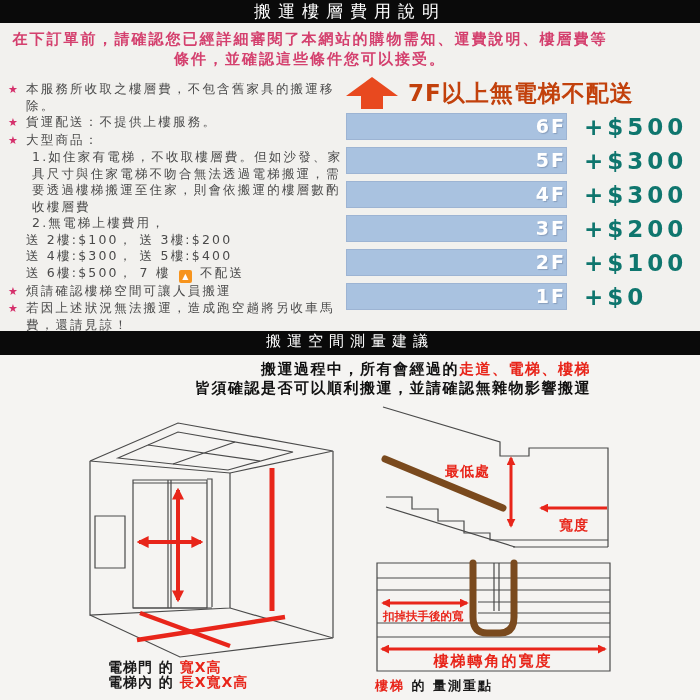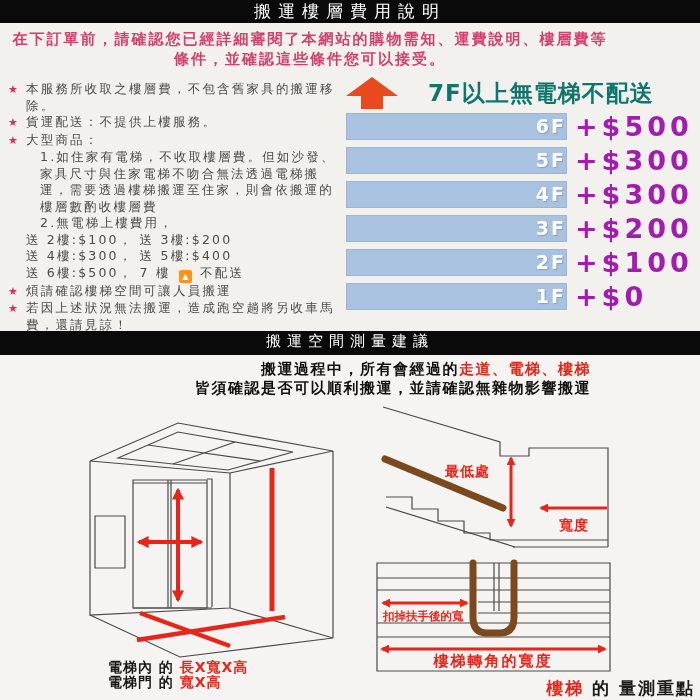--- a/index.html
+++ b/index.html
@@ -11,54 +11,54 @@
   #bar1{top:0;height:23px;line-height:23px;font-size:17px;letter-spacing:7px;}
   #bar2{top:331px;height:24px;line-height:20px;font-size:15px;letter-spacing:6px;}
 
   .intro{position:absolute;top:29px;left:0;width:620px;text-align:center;
          color:#d4406e;font-weight:bold;font-size:15px;letter-spacing:2px;line-height:20px;}
 
   .notes{position:absolute;left:8px;top:81px;width:340px;color:#4a4a4a;
          font-size:12.5px;letter-spacing:2.2px;line-height:16.5px;}
   .note-item{display:flex;}
   .star{color:#d5306b;font-size:11px;width:18px;flex:none;padding-top:1px;}
-  .note-sub{margin-left:32px;}
+  .note-sub{margin-left:24px;}
   .fee-line{margin-left:18px;}
   .mini-icon{display:inline-block;width:13px;height:13px;background:#f7941d;color:#ffffff;
              font-size:8px;line-height:13px;text-align:center;vertical-align:-2px;
              border-radius:2px;letter-spacing:0;margin:0 2px;}
 
   .arrow-wrap{position:absolute;left:346px;top:77px;display:flex;align-items:center;}
   .block-arrow{width:52px;}
   .block-arrow .tri{width:0;height:0;border-left:26px solid transparent;
                     border-right:26px solid transparent;border-bottom:19px solid #e8491f;}
   .block-arrow .stem{width:22px;height:13px;background:#e8491f;margin:0 auto;}
-  .notice{margin-left:30px;color:#0f766e;font-weight:bold;font-size:23px;letter-spacing:1px;}
+  .notice{margin-left:10px;color:#c2410c;font-weight:bold;font-size:23px;letter-spacing:1px;}
 
   .floor-table{position:absolute;left:346px;top:113px;}
   .floor-row{display:flex;align-items:center;height:27px;margin-bottom:7px;}
   .floor-box{width:219px;height:25px;background:#a9c2e0;border:1px solid #9db4d3;
              color:#ffffff;font-weight:bold;font-size:19px;letter-spacing:2px;
              text-align:right;line-height:25px;text-shadow:1px 1px 1px rgba(110,130,160,.55);}
-  .floor-fee{margin-left:8px;color:#a21caf;font-weight:bold;font-size:27px;letter-spacing:4px;}
+  .floor-fee{margin-left:17px;color:#0f766e;font-weight:bold;font-size:23px;letter-spacing:4px;}
 
   #section2{position:absolute;top:331px;left:0;width:700px;height:369px;background:#f5f4f2;}
   .desc{position:absolute;top:360px;left:0;width:591px;text-align:right;font-weight:bold;
         font-size:15px;color:#111111;letter-spacing:1.5px;line-height:19px;}
   .red{color:#e8251a;}
 
   .diagram{position:absolute;}
   #elevator-svg{left:60px;top:408px;}
   #stairs-side-svg{left:375px;top:404px;}
   #stairs-top-svg{left:375px;top:557px;}
 
   .elevator-labels{position:absolute;left:108px;top:660px;font-weight:bold;font-size:14px;
                    color:#1a1a1a;letter-spacing:1px;line-height:15px;}
-  .stairs-caption{position:absolute;left:375px;top:677px;width:320px;text-align:right;
-                  font-weight:bold;font-size:17px;color:#1a1a1a;letter-spacing:2px;}
+  .stairs-caption{position:absolute;left:375px;top:677px;width:320px;text-align:left;
+                  font-weight:bold;font-size:13px;color:#1a1a1a;letter-spacing:2px;}
   svg text{font-family:"DejaVu Sans",sans-serif;font-weight:bold;fill:#e8251a;}
 </style>
 </head>
 <body>
 
 <div id="stage">
 
   <div id="bar1" class="bar">
     <span>搬運樓層費用說明</span>
   </div>
@@ -209,24 +209,24 @@
     <g stroke="#e8251a" stroke-width="3" fill="none">
       <path d="M8,46 L92,46" marker-start="url(#ar3)" marker-end="url(#ar3)"></path>
       <path d="M7,92 L230,92" marker-start="url(#ar3)" marker-end="url(#ar3)"></path>
     </g>
     <text x="8" y="63" font-size="11.5">扣掉扶手後的寬</text>
     <text x="118" y="109" font-size="15" letter-spacing="2" text-anchor="middle">樓梯轉角的寬度</text>
   </svg>
 
   <div class="elevator-labels">
     <div>
+      <span>電梯門 的 </span><span class="red">寬X高</span>
+    </div>
+    <div>
       <span>電梯內 的 </span><span class="red">長X寬X高</span>
-    </div>
-    <div>
-      <span>電梯門 的 </span><span class="red">寬X高</span>
     </div>
   </div>
 
   <div class="stairs-caption">
     <span class="red">樓梯</span><span> 的 量測重點</span>
   </div>
 
 </div>
 
 </body></html>

